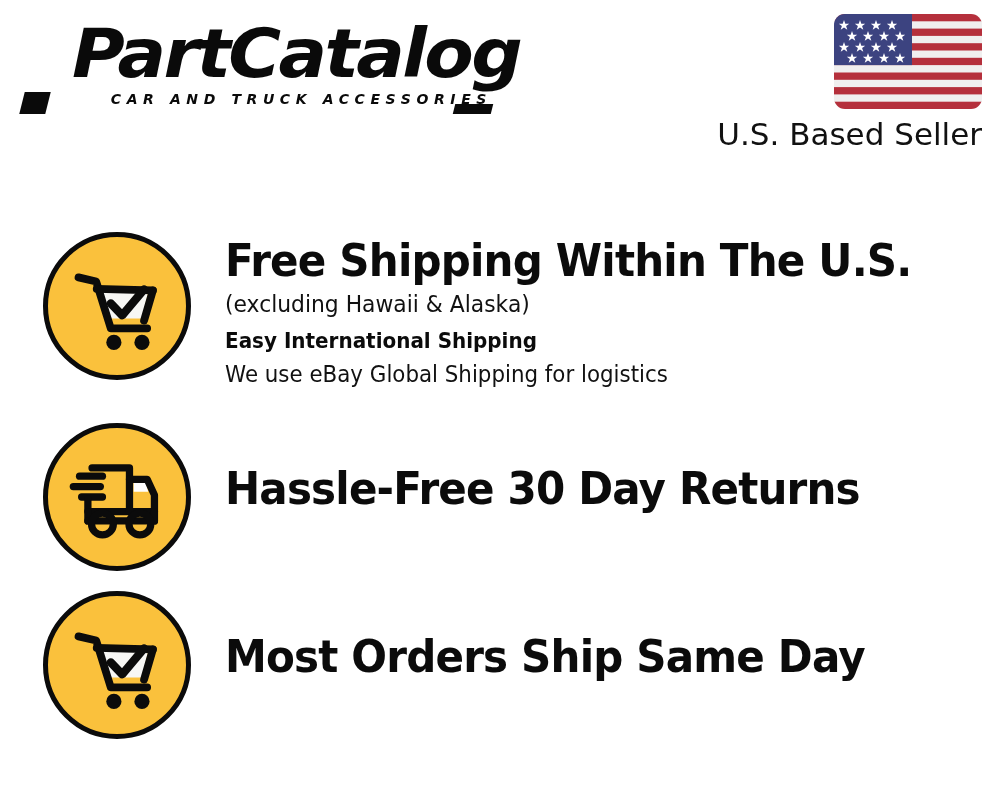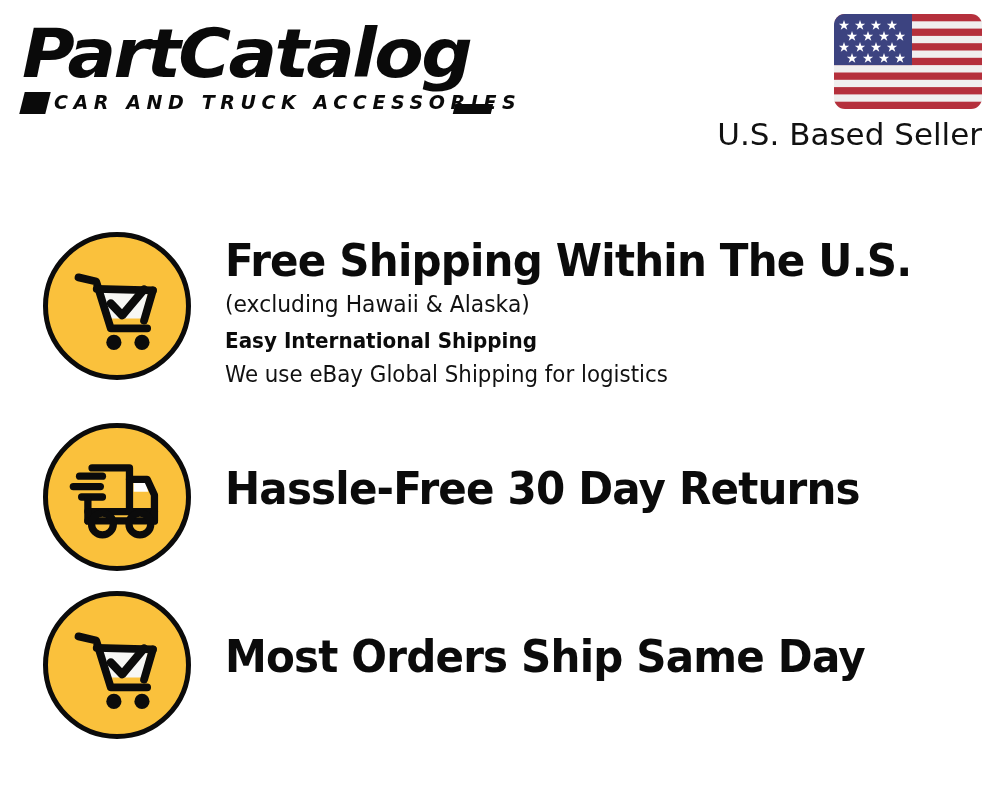--- a/index.html
+++ b/index.html
@@ -21,38 +21,39 @@
     overflow: hidden;
   }
 
   
   .brand-logo {
     position: absolute;
     left: 22px;
     top: 18px;
     width: 470px;
     height: 100px;
+    text-align: right;
   }
   .brand-wordmark {
     font-family: "DejaVu Sans", sans-serif;
     font-weight: 700;
     font-style: italic;
     font-size: 68px;
     line-height: 72px;
     letter-spacing: -2.5px;
     color: #0a0a0a;
     white-space: nowrap;
     transform: scaleX(1.06);
     transform-origin: left center;
   }
   .brand-tagline {
     font-family: "DejaVu Sans", sans-serif;
     font-weight: 700;
     font-style: italic;
-    font-size: 19px;
+    font-size: 14px;
     letter-spacing: 5.6px;
     color: #0a0a0a;
     white-space: nowrap;
     margin-top: 1px;
     margin-left: 32px;
   }
   .brand-rule-left {
     position: absolute;
     left: 0px;
     top: 74px;

